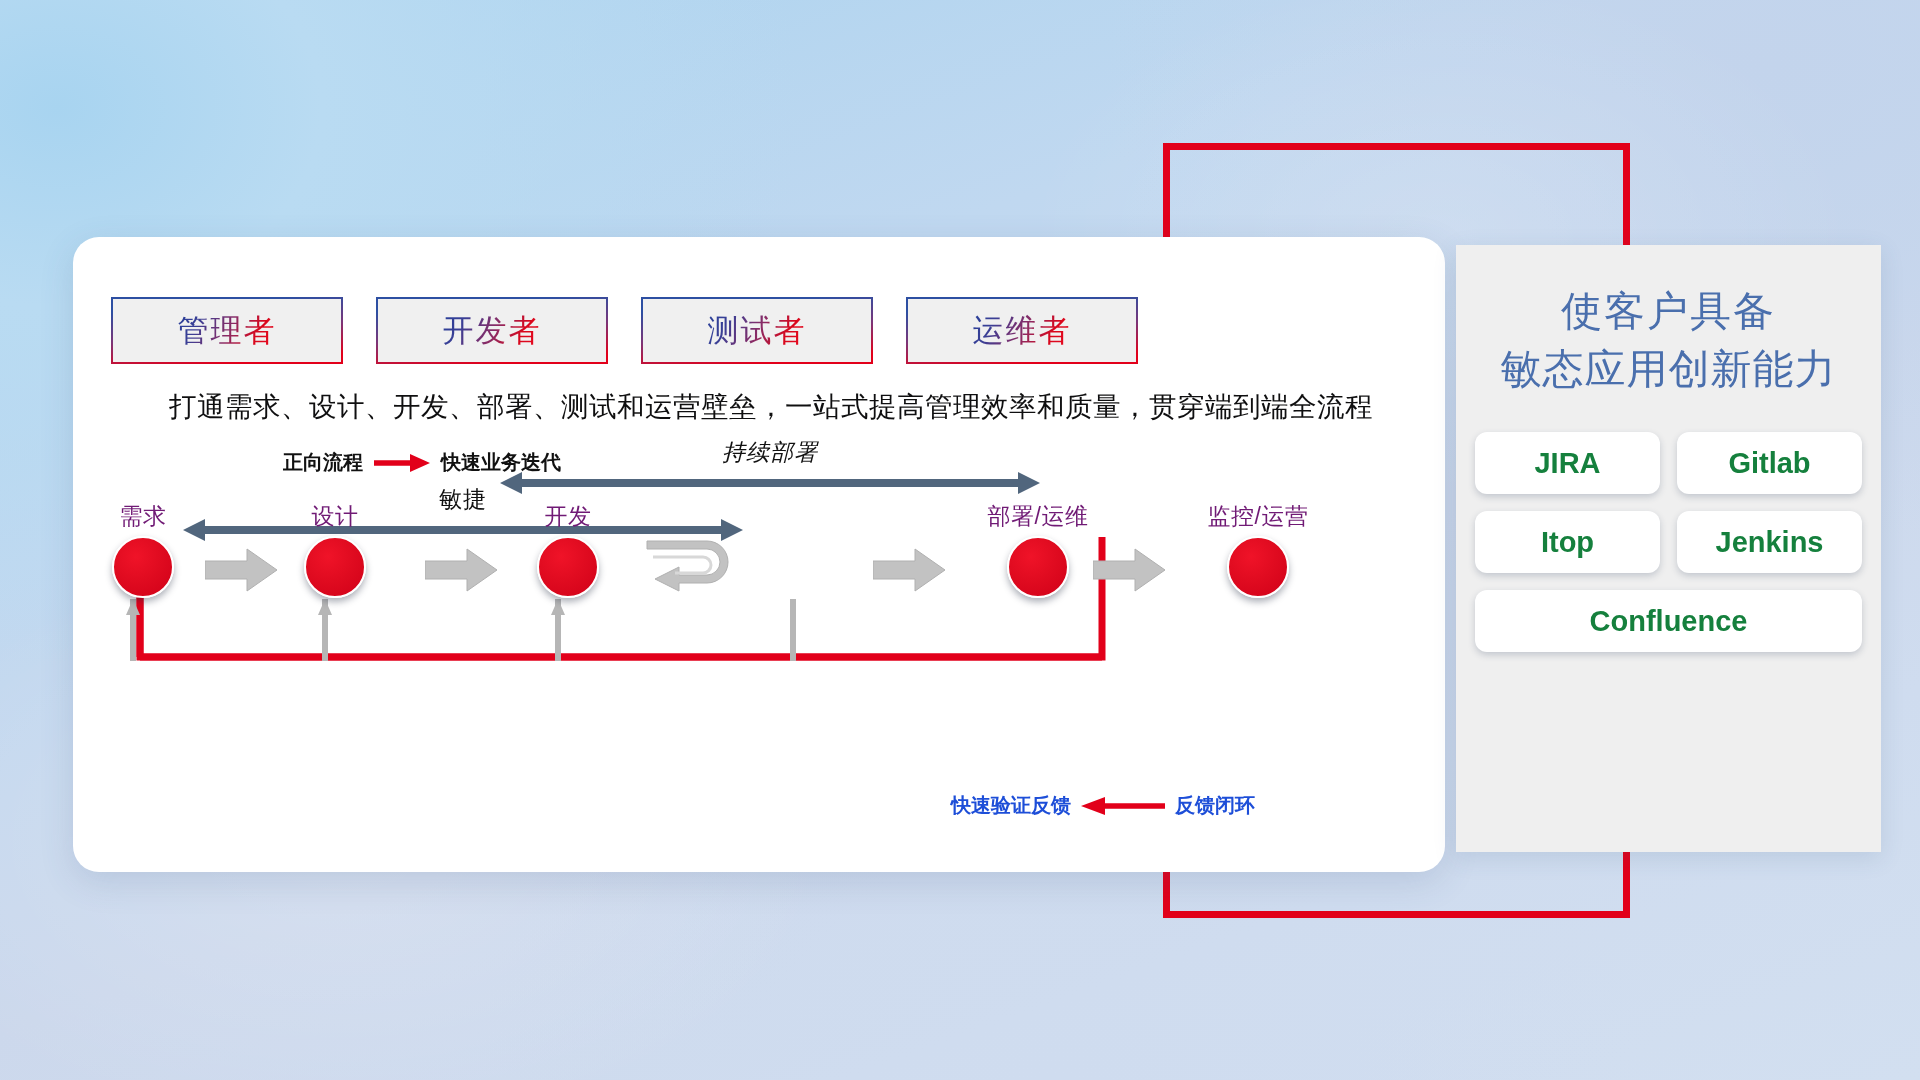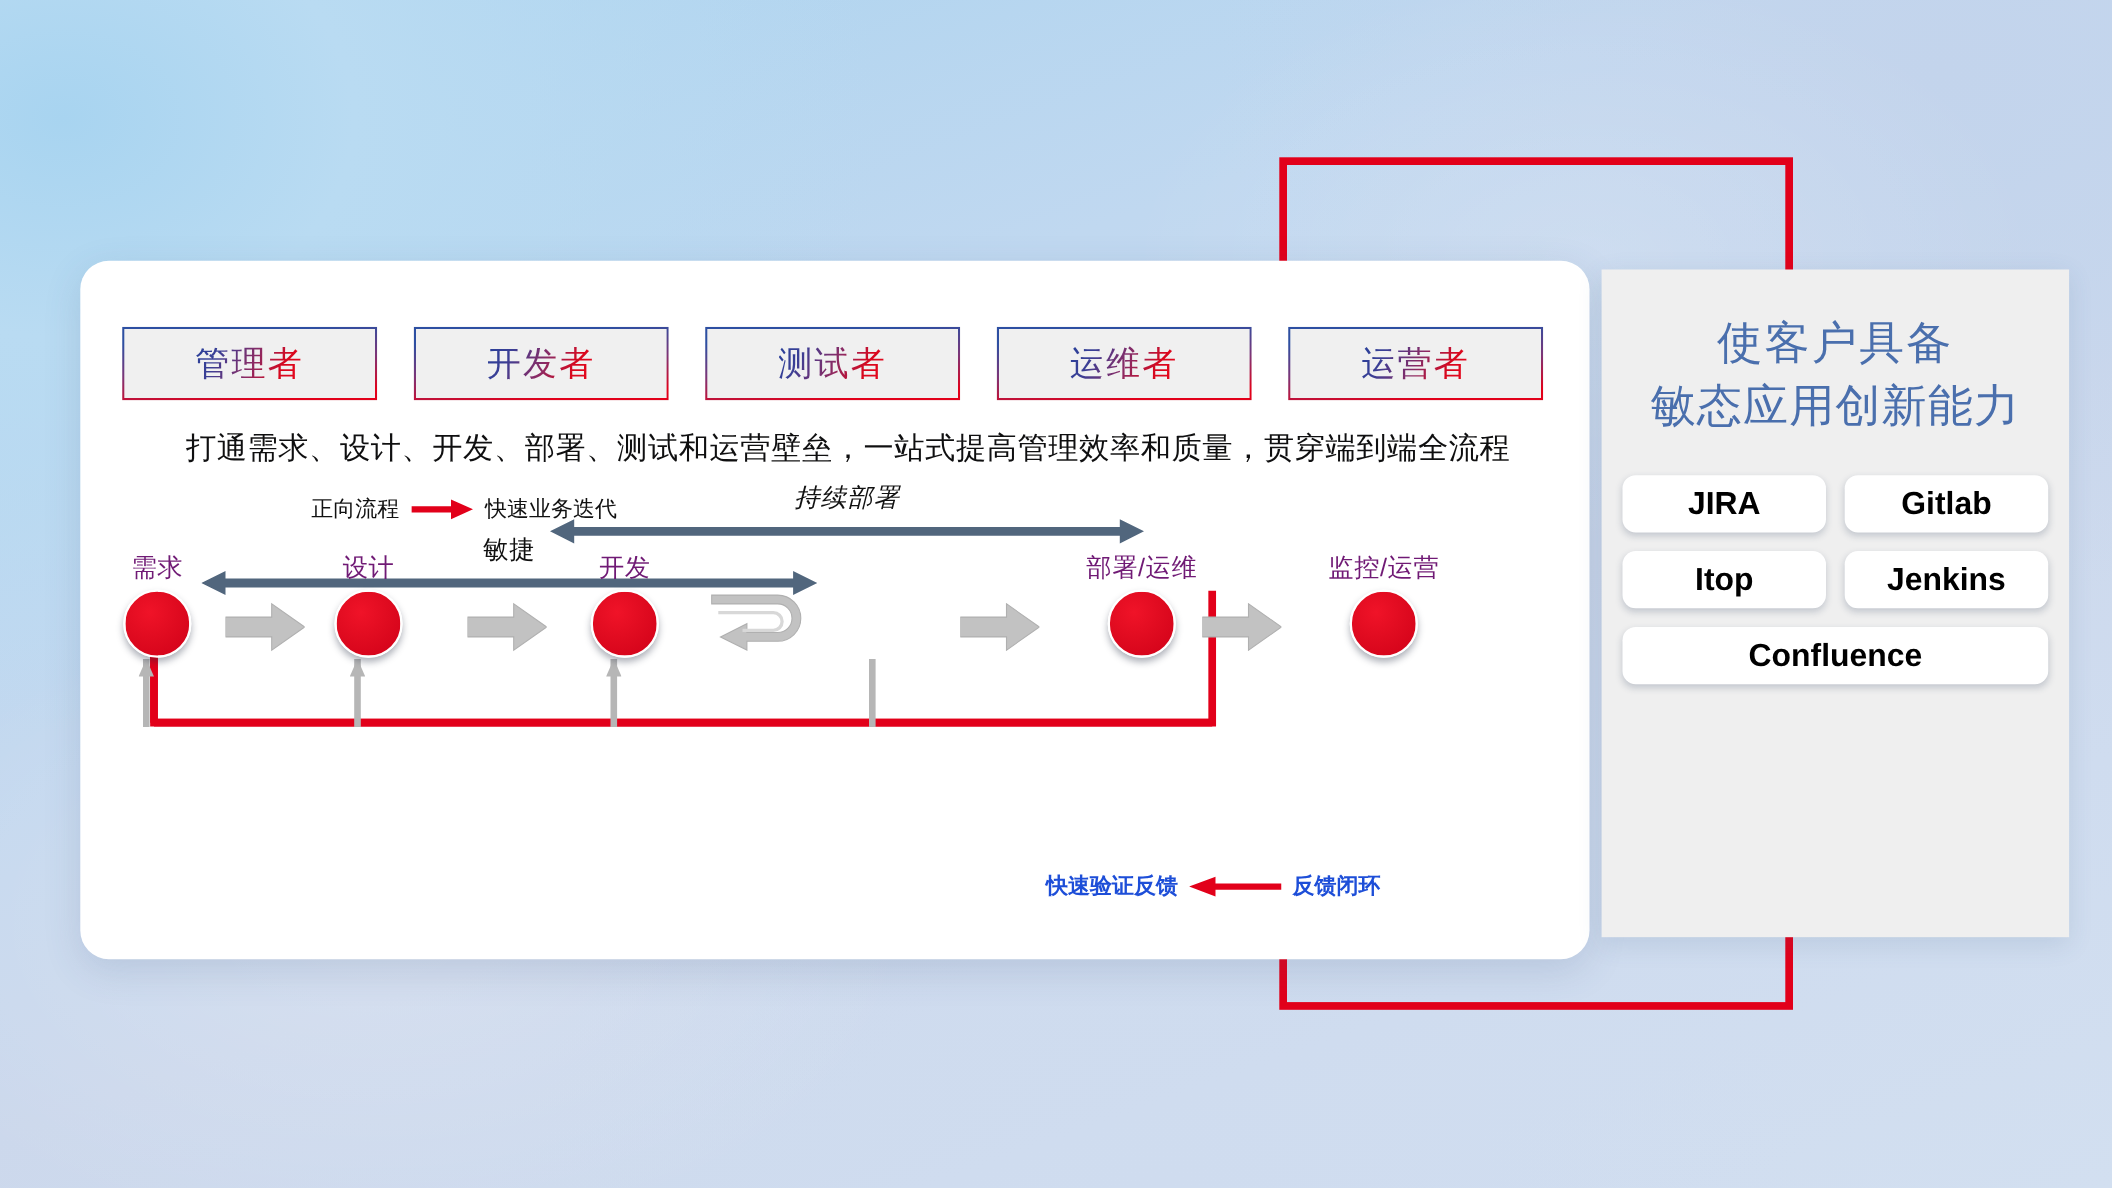--- a/index.html
+++ b/index.html
@@ -86,21 +86,21 @@
     text-align:center;
     font-size:27.5px; font-weight:normal; color:#0f0f10;
     letter-spacing:.5px;
     margin-left:24px;
   }
 
   
   #legend-forward{
     position:absolute; left:210px; top:212px;
     display:flex; align-items:center; gap:11px;
-    font-size:20px; font-weight:normal; color:#111;
+    font-size:20px; font-weight:bold; color:#111;
   }
   .arrow-red-right{ width:56px; height:22px; display:block; }
   .arrow-red-left { width:84px; height:22px; display:block; }
 
   
   .span-wrap{ position:absolute; }
   .span-label{
     text-align:center; font-size:23px; color:#111; margin-bottom:2px;
     letter-spacing:1px;
   }
@@ -148,22 +148,22 @@
     color:#4a6fad; font-weight:normal; line-height:1.42;
   }
   #rp-title .l1{ font-size:41px; letter-spacing:2px; display:block; }
   #rp-title .l2{ font-size:41px; letter-spacing:1px; display:block; }
   #tool-grid{
     margin:34px 19px 0 19px;
     display:flex; flex-wrap:wrap; gap:17px 17px;
   }
   .tool-chip{
     background:#ffffff; border-radius:12px;
-    height:52px; display:flex; align-items:center; justify-content:center;
-    font-size:29px; font-weight:bold; color:#000000;
+    height:62px; display:flex; align-items:center; justify-content:center;
+    font-size:29px; font-weight:bold; color:#15803d;
     box-shadow:0 3px 7px rgba(40,60,90,.22);
     flex:0 0 calc(50% - 8.5px);
   }
   .tool-chip.wide{ flex:0 0 100%; }
 </style>
 </head>
 <body>
 
 <div id="bg-base"></div>
 <div id="bg-soft"></div>
@@ -177,23 +177,20 @@
       <span class="role-label">管理者</span>
     </div>
     <div class="role-box">
       <span class="role-label">开发者</span>
     </div>
     <div class="role-box">
       <span class="role-label">测试者</span>
     </div>
     <div class="role-box">
       <span class="role-label">运维者</span>
-    </div>
-    <div class="role-box">
-      <span class="role-label">运营者</span>
     </div>
   </div>
 
   <div id="headline">打通需求、设计、开发、部署、测试和运营壁垒，一站式提高管理效率和质量，贯穿端到端全流程</div>
 
   <div id="legend-forward">
     <span>正向流程</span>
     <svg class="arrow-red-right" viewBox="0 0 56 22">
       <path d="M0 8.2 H36 V2 L56 11 L36 20 V13.8 H0 Z" fill="#e2001a"></path>
     </svg>

